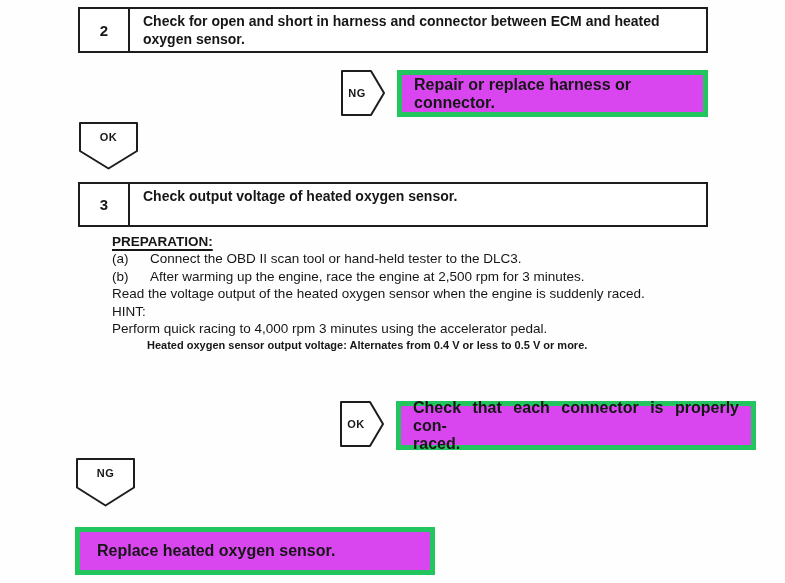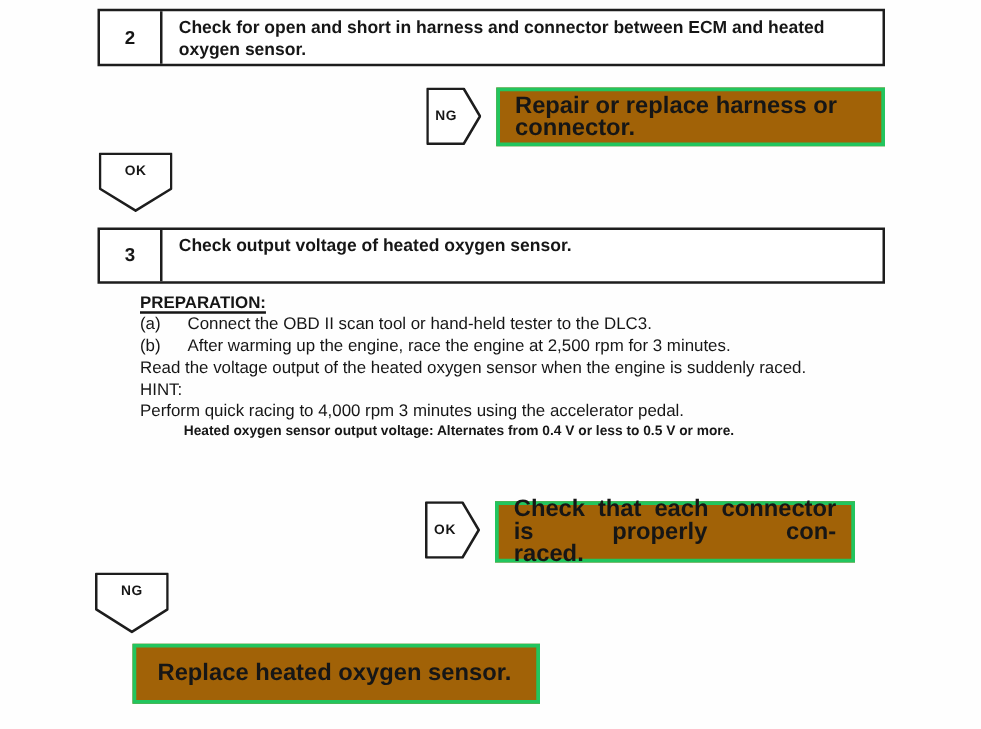--- a/index.html
+++ b/index.html
@@ -17,23 +17,23 @@
     flex:0 0 48px;border-right:2px solid #1d1d1d;
     display:flex;align-items:center;justify-content:center;
     font-weight:bold;font-size:15px;
   }
   .step-label{
     flex:1;display:flex;align-items:flex-start;
     padding:3px 8px 3px 13px;font-weight:bold;font-size:14px;line-height:18px;
   }
   
   .result-box{
-    position:absolute;border:3px solid #22c55e;background:#a16207;box-sizing:border-box;
+    position:absolute;border:5px solid #22c55e;background:#d946ef;box-sizing:border-box;
     display:flex;flex-direction:column;justify-content:center;
-    padding:3px 12px;font-weight:bold;font-size:19px;line-height:18px;
+    padding:3px 12px;font-weight:bold;font-size:16px;line-height:18px;
   }
   .justify-line{display:block;text-align:justify;text-align-last:justify;}
   .plain-line{display:block;}
   
   .pent{position:absolute;}
   .pent svg{position:absolute;left:0;top:0;display:block;}
   .pent .pent-label{
     position:absolute;display:flex;align-items:center;justify-content:center;
     font-weight:bold;font-size:11px;letter-spacing:.5px;
   }
@@ -104,29 +104,29 @@
     <p>Perform quick racing to 4,000 rpm 3 minutes using the accelerator pedal.</p>
     <p class="d-spec">Heated oxygen sensor output voltage: Alternates from 0.4 V or less to 0.5 V or more.</p>
   </div>
 
   <div class="pent pent-right" style="left:340px;top:401px;width:44px;height:46px;">
     <svg width="44" height="46" viewBox="0 0 44 46">
       <polygon points="1,1 30,1 43,23 30,45 1,45" fill="#ffffff" stroke="#1d1d1d" stroke-width="2" stroke-linejoin="round"></polygon>
     </svg>
     <span class="pent-label">OK</span>
   </div>
-  <div class="result-box" style="left:396px;top:401px;width:288px;height:49px;">
+  <div class="result-box" style="left:396px;top:401px;width:360px;height:49px;">
     <span class="justify-line">Check that each connector is properly con-</span>
     <span class="plain-line">raced.</span>
   </div>
 
   <div class="pent pent-down" style="left:76px;top:458px;width:59px;height:49px;">
     <svg width="59" height="49" viewBox="0 0 59 49">
       <polygon points="1,1 58,1 58,29.5 29.5,47.5 1,29.5" fill="#ffffff" stroke="#1d1d1d" stroke-width="2" stroke-linejoin="round"></polygon>
     </svg>
     <span class="pent-label">NG</span>
   </div>
 
-  <div class="result-box" style="left:75px;top:515px;width:326px;height:48px;padding-left:17px;margin-left:31px;">
+  <div class="result-box" style="left:75px;top:527px;width:360px;height:48px;padding-left:17px;">
     <span class="plain-line">Replace heated oxygen sensor.</span>
   </div>
 
 </div>
 
 </body></html>

